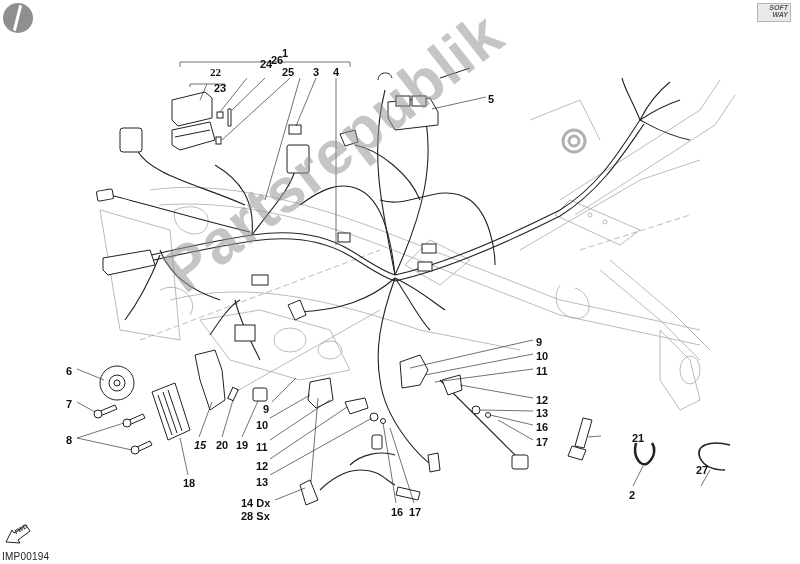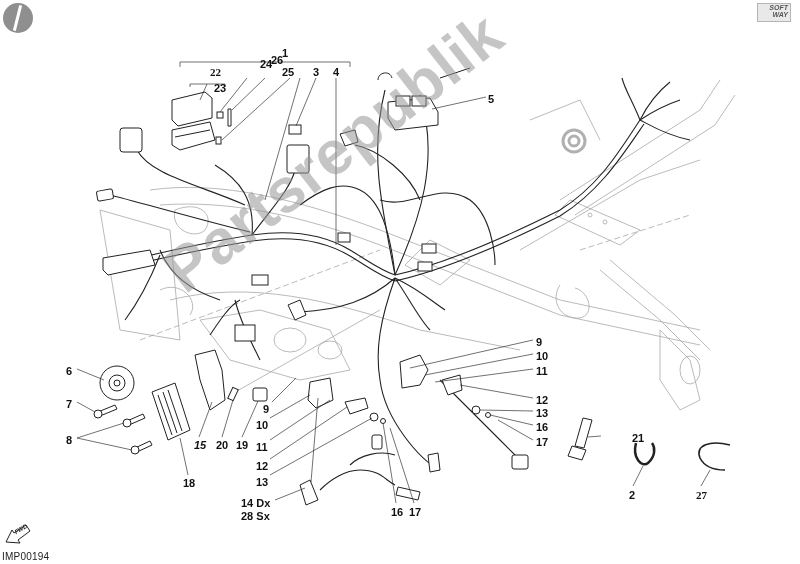--- a/index.html
+++ b/index.html
@@ -243,18 +243,18 @@
     <span class="lbl" style="left: 409px; top: 506px;">17</span>
     <span class="lbl" style="left: 536px; top: 336px;">9</span>
     <span class="lbl" style="left: 536px; top: 350px;">10</span>
     <span class="lbl" style="left: 536px; top: 365px;">11</span>
     <span class="lbl" style="left: 536px; top: 394px;">12</span>
     <span class="lbl" style="left: 536px; top: 407px;">13</span>
     <span class="lbl" style="left: 536px; top: 421px;">16</span>
     <span class="lbl" style="left: 536px; top: 436px;">17</span>
     <span class="lbl" style="left: 632px; top: 432px;">21</span>
     <span class="lbl" style="left: 629px; top: 489px;">2</span>
-    <span class="lbl" style="left: 696px; top: 489px; font-family: Liberation Serif, serif;">27</span>
+    <span class="lbl" style="left: 696px; top: 464px;">27</span>
   </div>
 
 <div class="code">IMP00194</div>
 
 <span style="position:absolute;left:14px;top:526px;font-family:'Liberation Sans',sans-serif;font-weight:bold;font-style:italic;font-size:6px;transform:rotate(-30deg);color:#222;">FWD</span>
 
 </body></html>

